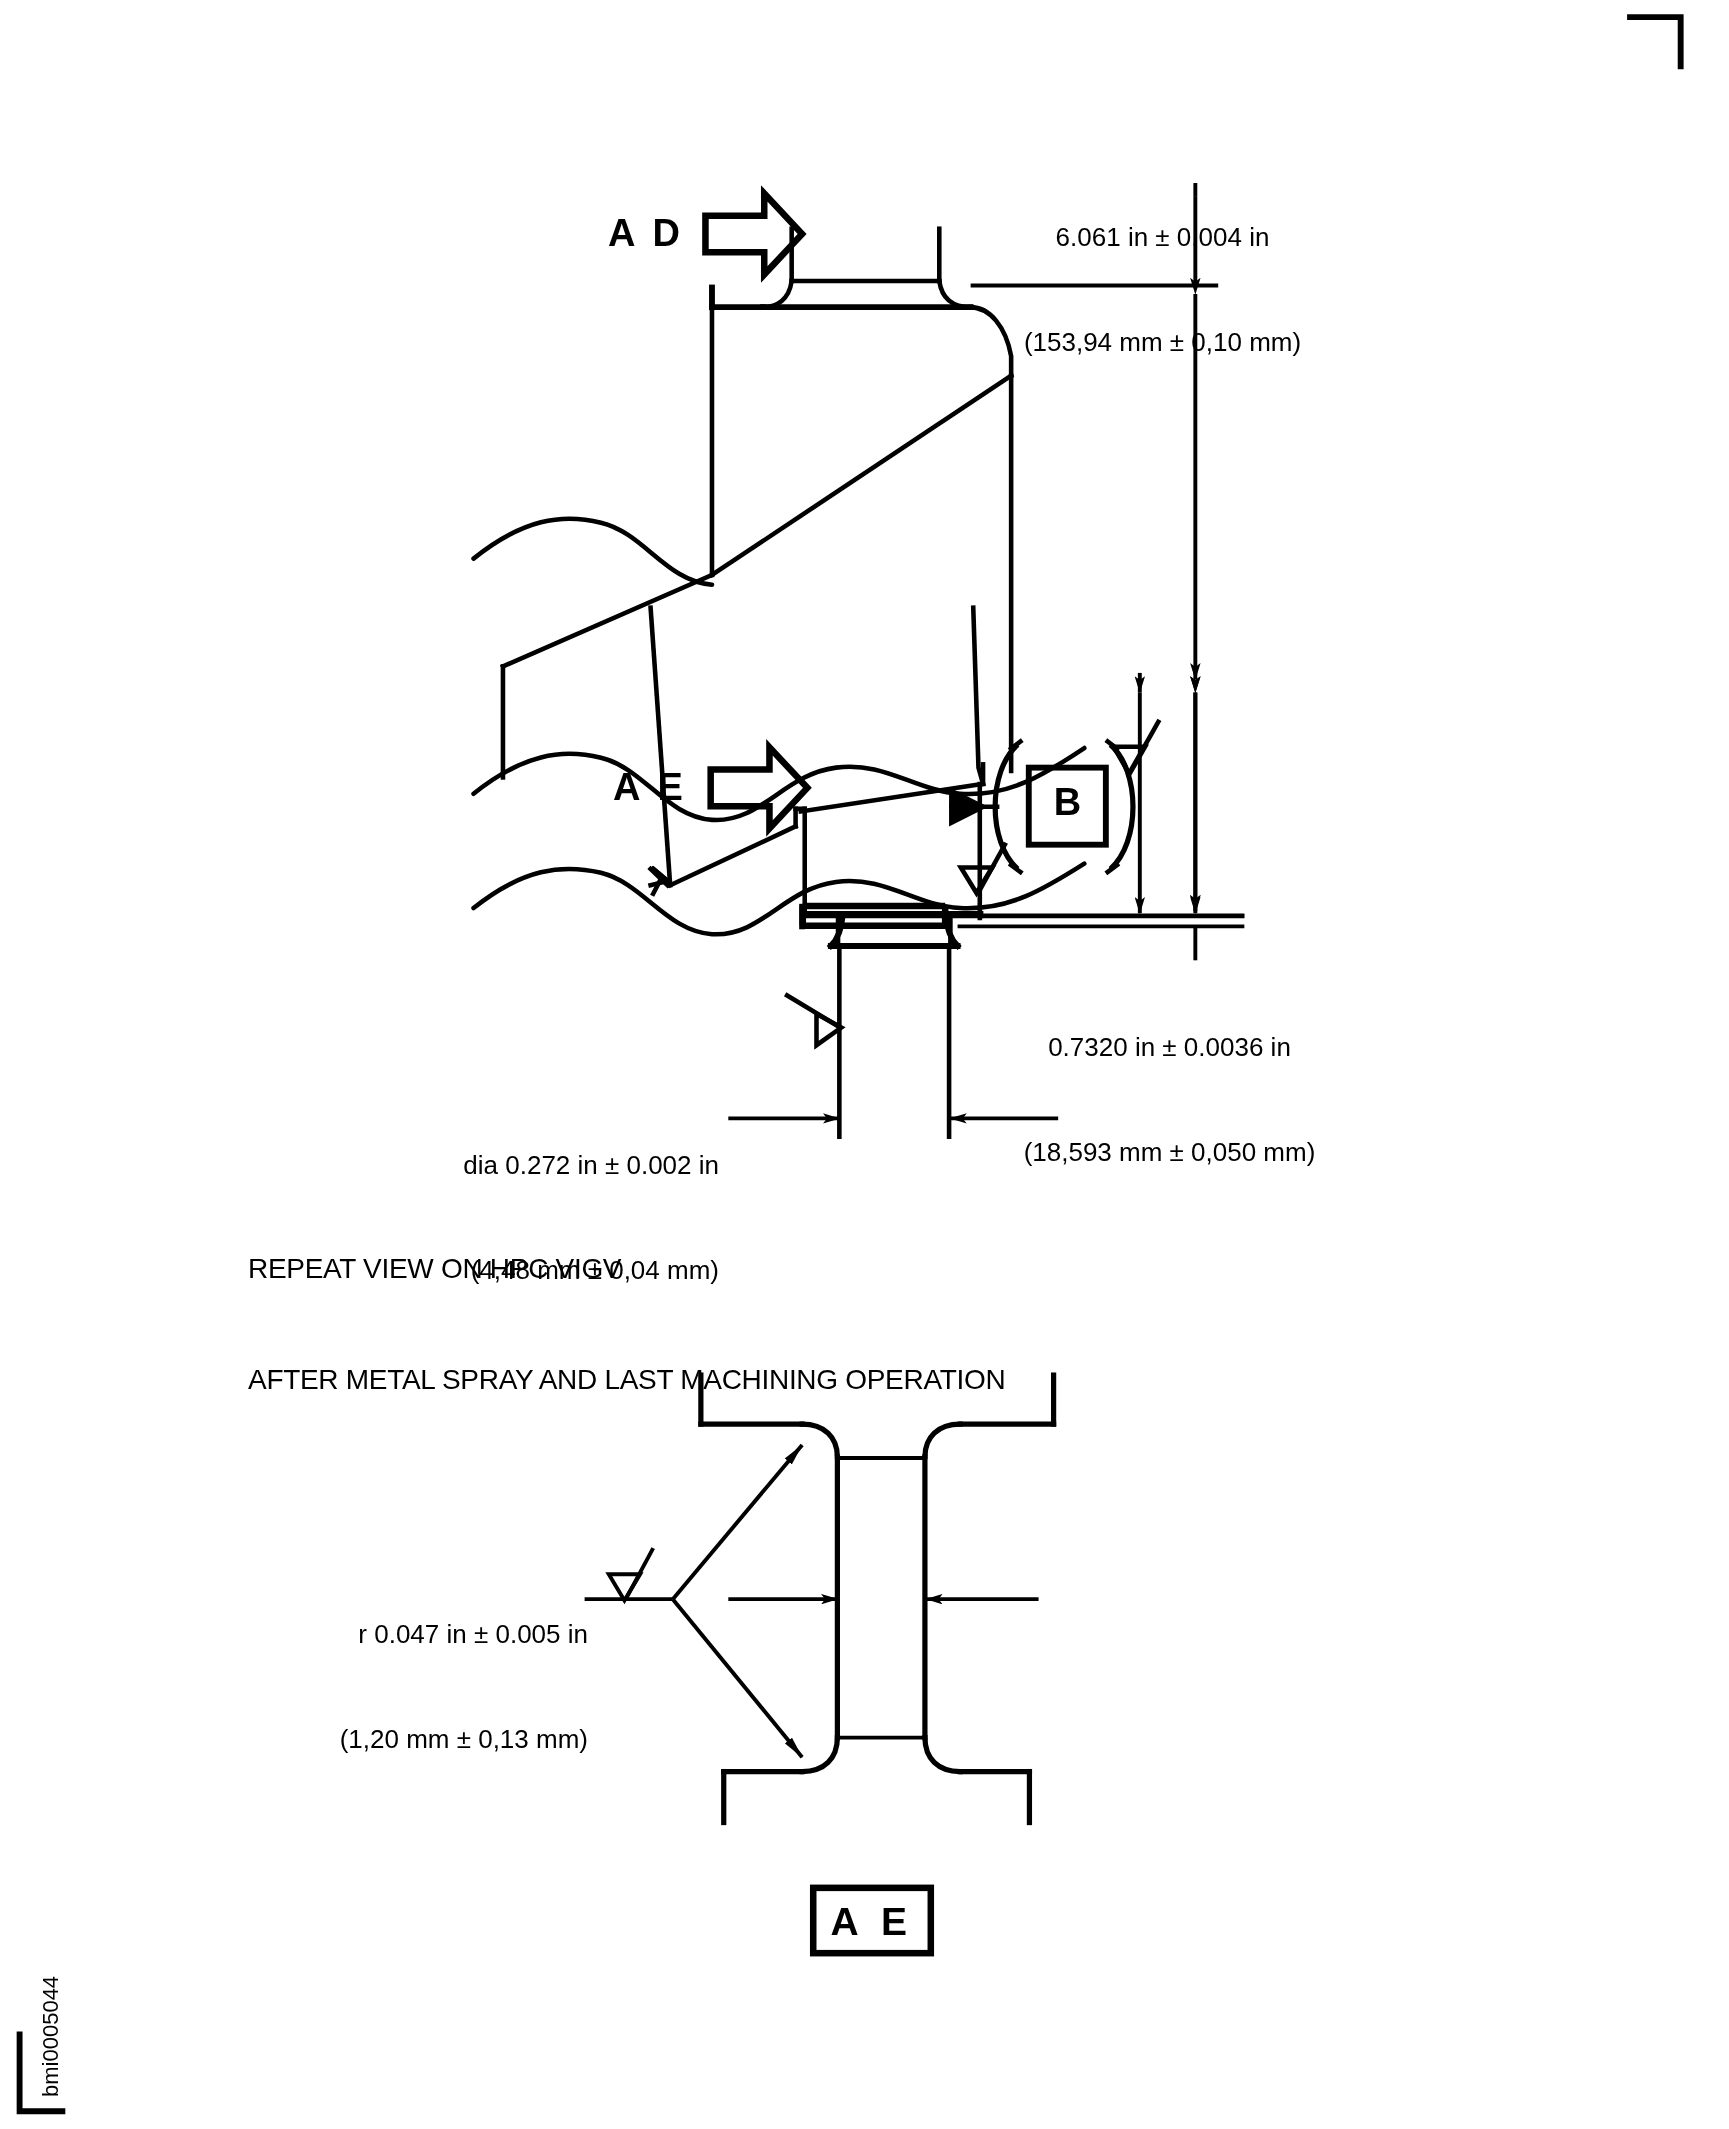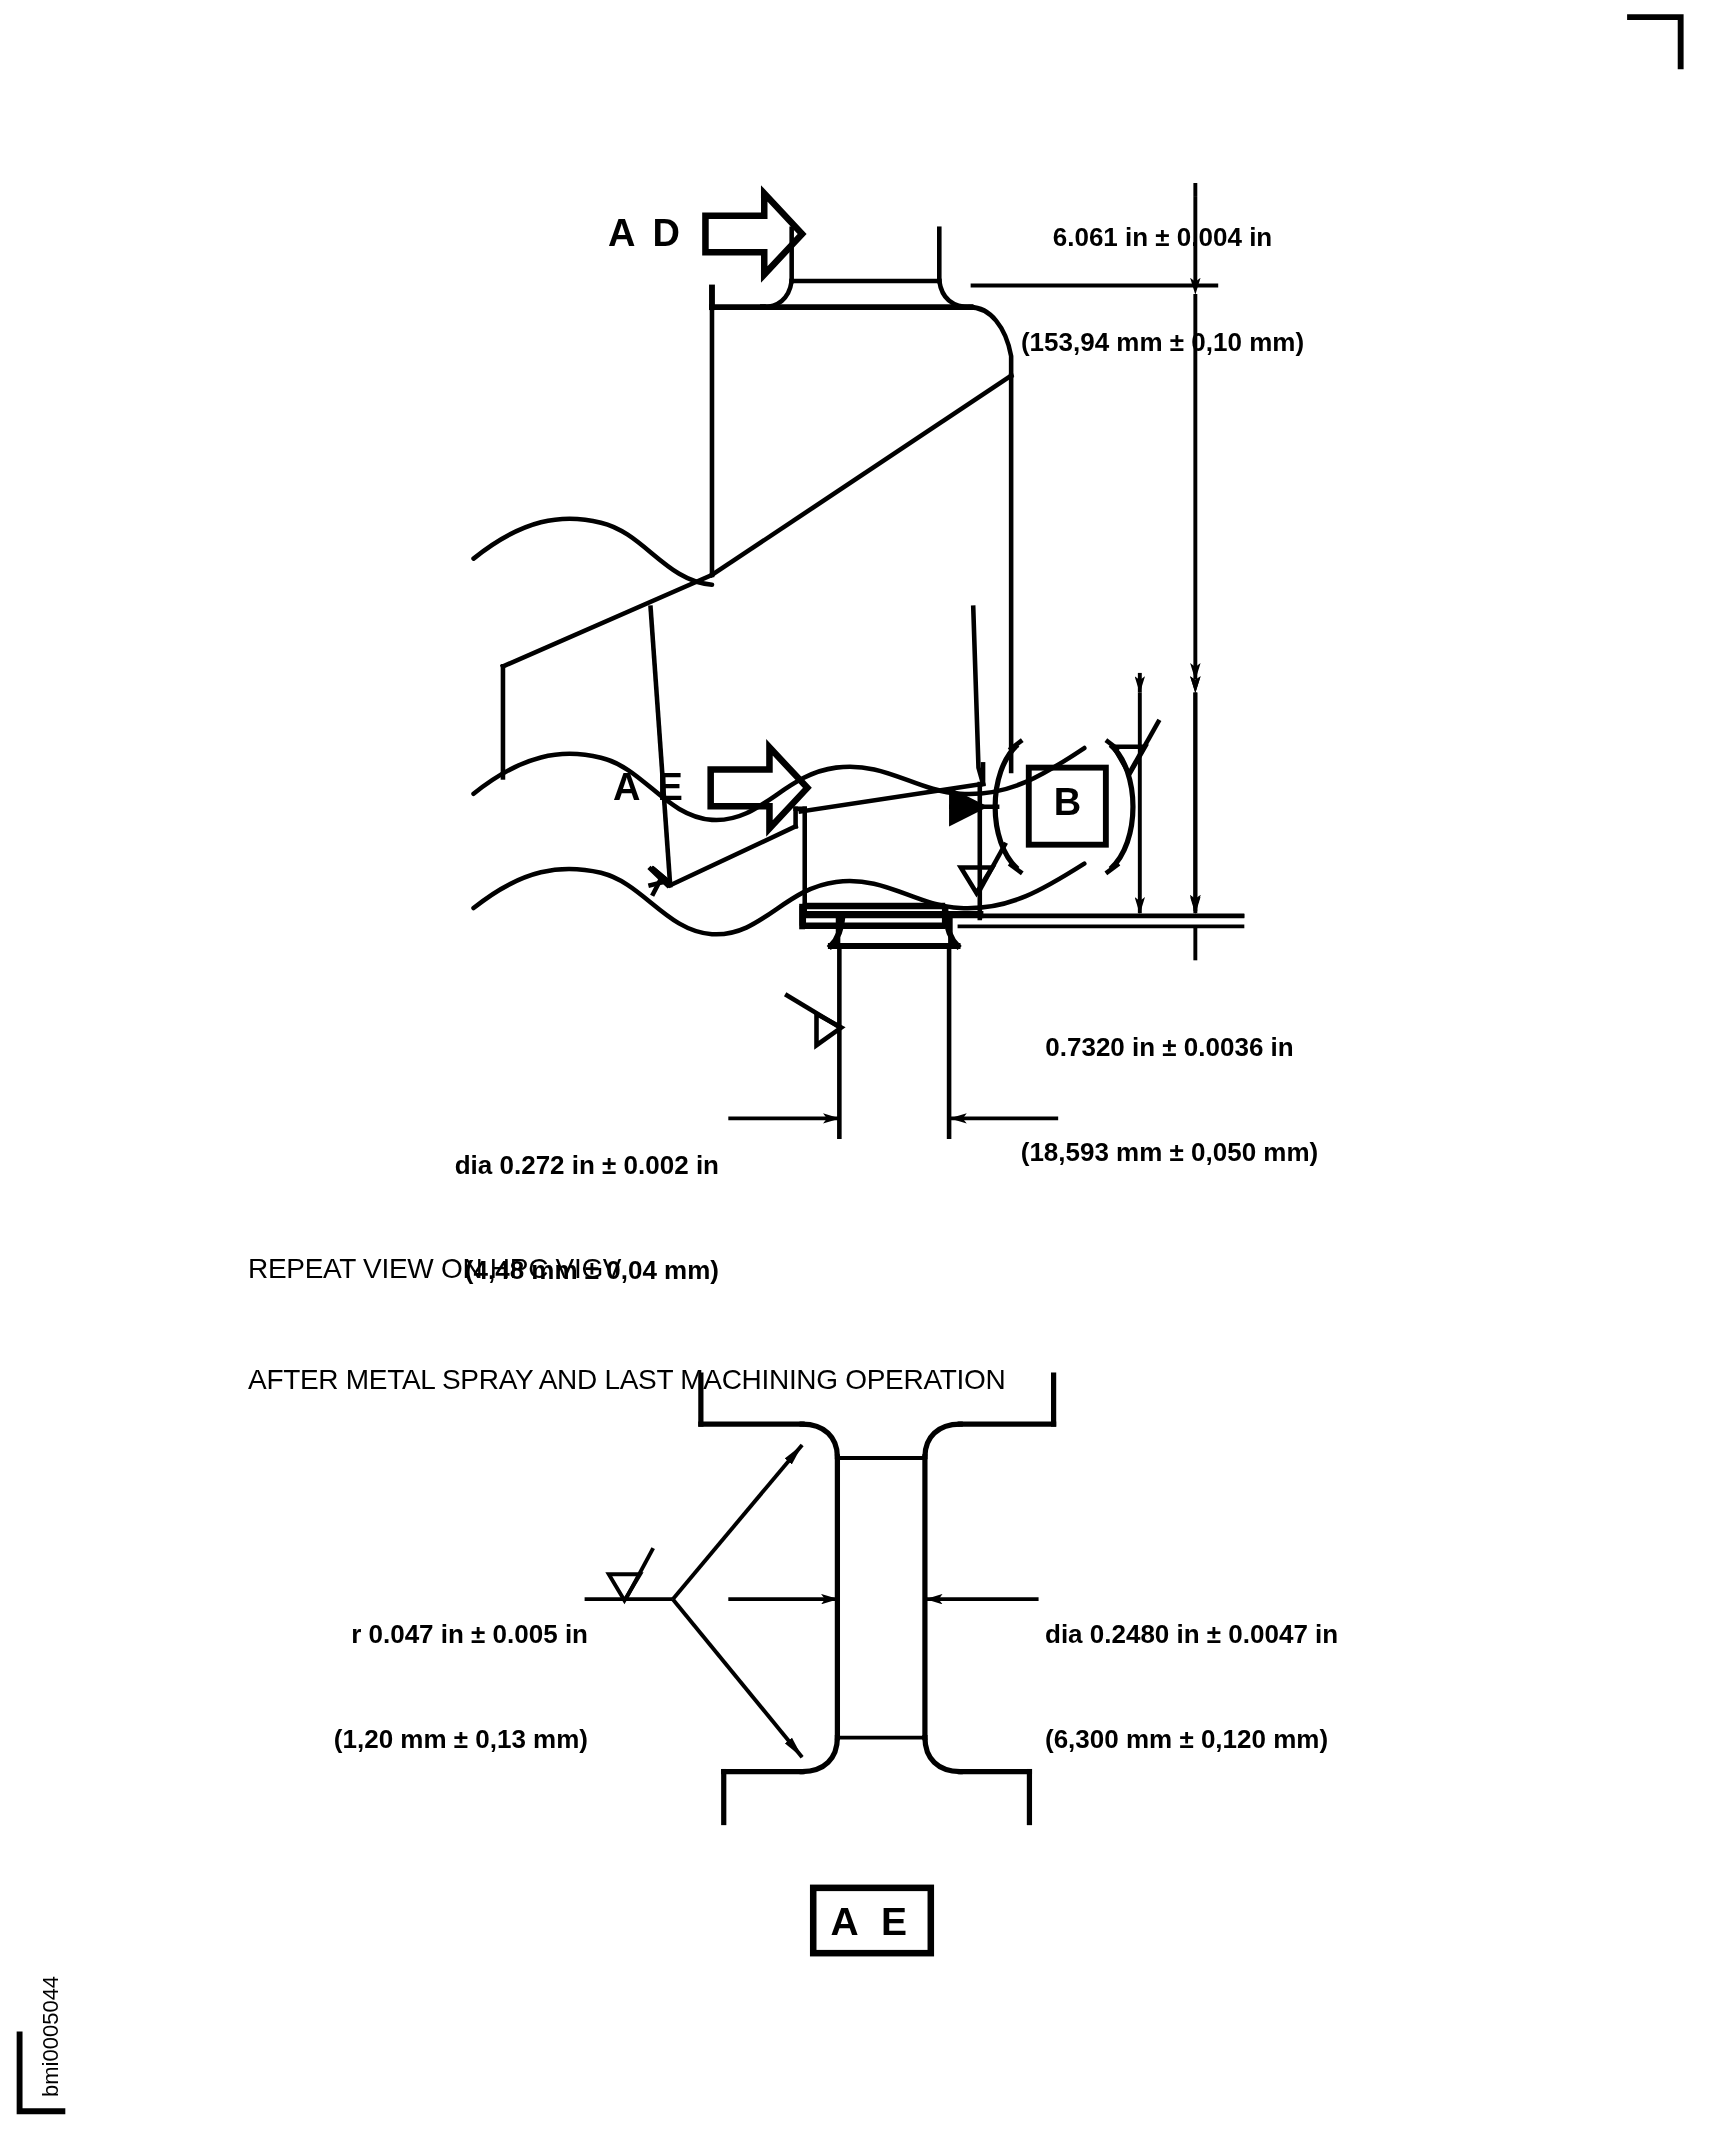--- a/index.html
+++ b/index.html
@@ -3,21 +3,21 @@
 <meta charset="utf-8">
 <style>
   html,body{margin:0;padding:0;background:#ffffff;}
   body{
     width:1729px;height:2129px;position:relative;overflow:hidden;
     font-family:"Liberation Sans", sans-serif;color:#000000;
   }
   .sheet{position:absolute;inset:0;}
   svg.draw{position:absolute;left:0;top:0;width:1729px;height:2129px;}
   .txt{position:absolute;white-space:pre;color:#000;font-family:"Liberation Sans",sans-serif;}
-  .dimtxt{font-size:26px;line-height:35px;letter-spacing:0px;font-weight:bold;}
+  .dimtxt{font-size:26px;line-height:35px;letter-spacing:0px;}
   .center{text-align:center;}
   .right{text-align:right;}
   .caption{font-size:28px;line-height:37px;text-align:left;letter-spacing:-0.3px;}
   .viewlbl{font-size:38px;font-weight:bold;letter-spacing:3.9px;}
   .boxlbl{font-size:39px;font-weight:bold;letter-spacing:6.5px;}
   .datumB{font-size:38px;font-weight:bold;}
   .figid{
     position:absolute;font-size:22px;letter-spacing:0px;
     transform-origin:0 0;transform:rotate(-90deg);
   }
@@ -308,23 +308,19 @@
   <div class="txt caption" style="left:248px;top:1176px;width:1228px;">
     <div>REPEAT VIEW ON HPC VIGV</div>
     <div>AFTER METAL SPRAY AND LAST MACHINING OPERATION</div>
   </div>
 
   <div class="txt dimtxt right" style="left:222px;top:1547px;width:366px;">
     <div>r 0.047 in ± 0.005 in</div>
     <div>(1,20 mm ± 0,13 mm)</div>
   </div>
 
-  <div class="txt dimtxt" style="left:1045px;top:1547px;width:405px;">
-    <div>dia 0.2480 in ± 0.0047 in</div>
-    <div>(6,300 mm ± 0,120 mm)</div>
-  </div>
 
   <div class="txt boxlbl center" style="left:813px;top:1900px;width:118px;">A E</div>
 
   <div class="figid" style="left:38px;top:2097px;">bmi0005044</div>
 
 </div>
 
 
 </body></html>

